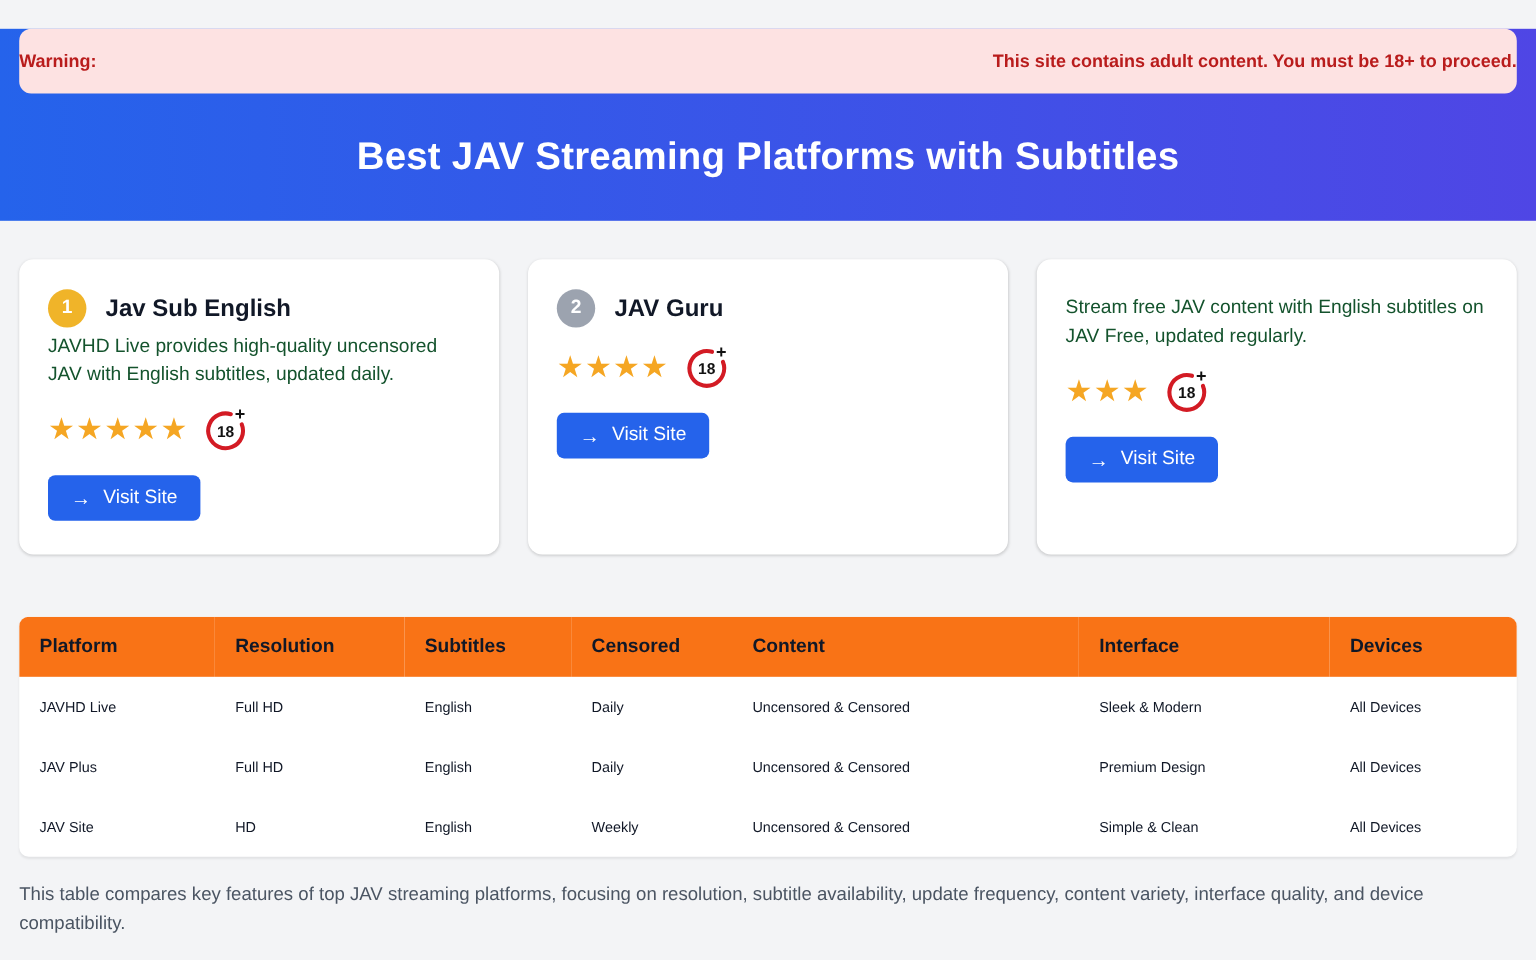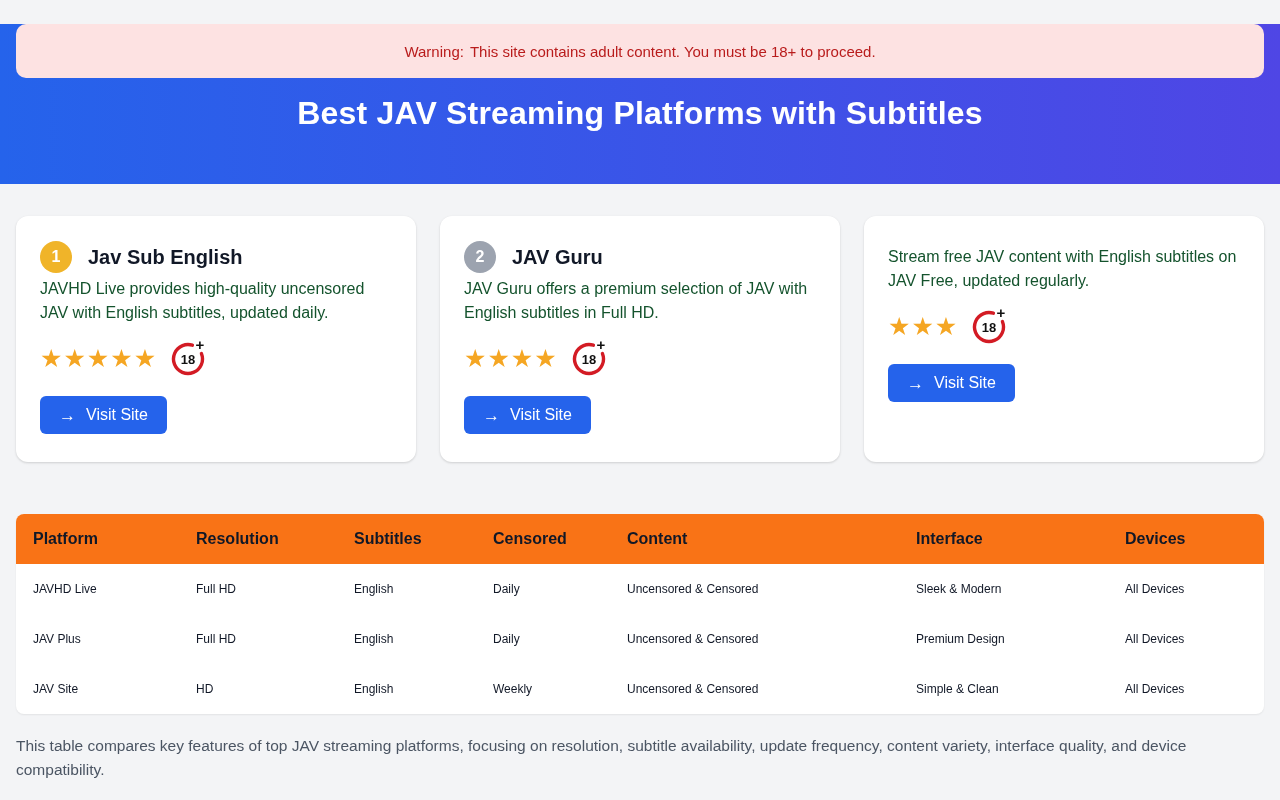--- a/index.html
+++ b/index.html
@@ -15,28 +15,28 @@
     height: 160px;
     background: linear-gradient(90deg, #2563eb 0%, #4f46e5 100%);
   }
   .banner {
     margin: 24px 16px 0;
     height: 54px;
     background: #fde2e2;
     border-radius: 10px;
     display: flex;
     align-items: center;
-    justify-content: center;
+    justify-content: space-between;
     gap: 6px;
     color: #b91c1c;
     font-size: 15px;
-    font-weight: 400;
+    font-weight: 700;
   }
   .hero-title {
-    margin-top: 17px;
+    margin-top: 34px;
     text-align: center;
     color: #ffffff;
     font-size: 32px;
     font-weight: 700;
     letter-spacing: 0.2px;
   }
 
   
   .cards {
     display: flex;
@@ -180,21 +180,20 @@
       <span class="arrow">→</span>
       <span>Visit Site</span>
     </button>
   </div>
 
   <div class="card">
     <div class="card-head">
       <span class="badge badge-2">2</span>
       <h2 class="card-title">JAV Guru</h2>
     </div>
-    <p class="card-desc">JAV Guru offers a premium selection of JAV with English subtitles in Full HD.</p>
     <div class="rating-row">
       <span class="stars">★★★★</span>
       <svg class="age-icon" viewBox="0 0 38 38">
         <circle cx="19" cy="20" r="14.5" fill="none" stroke="#d31b24" stroke-width="3.4" pathLength="100" stroke-dasharray="86 14" stroke-linecap="round" transform="rotate(-22 19 20)"></circle>
         <text x="19" y="25" text-anchor="middle" font-size="13" font-weight="800" fill="#111111">18</text>
         <text x="31" y="11" text-anchor="middle" font-size="15" font-weight="900" fill="#111111">+</text>
       </svg>
     </div>
     <button class="visit-btn">
       <span class="arrow">→</span>

